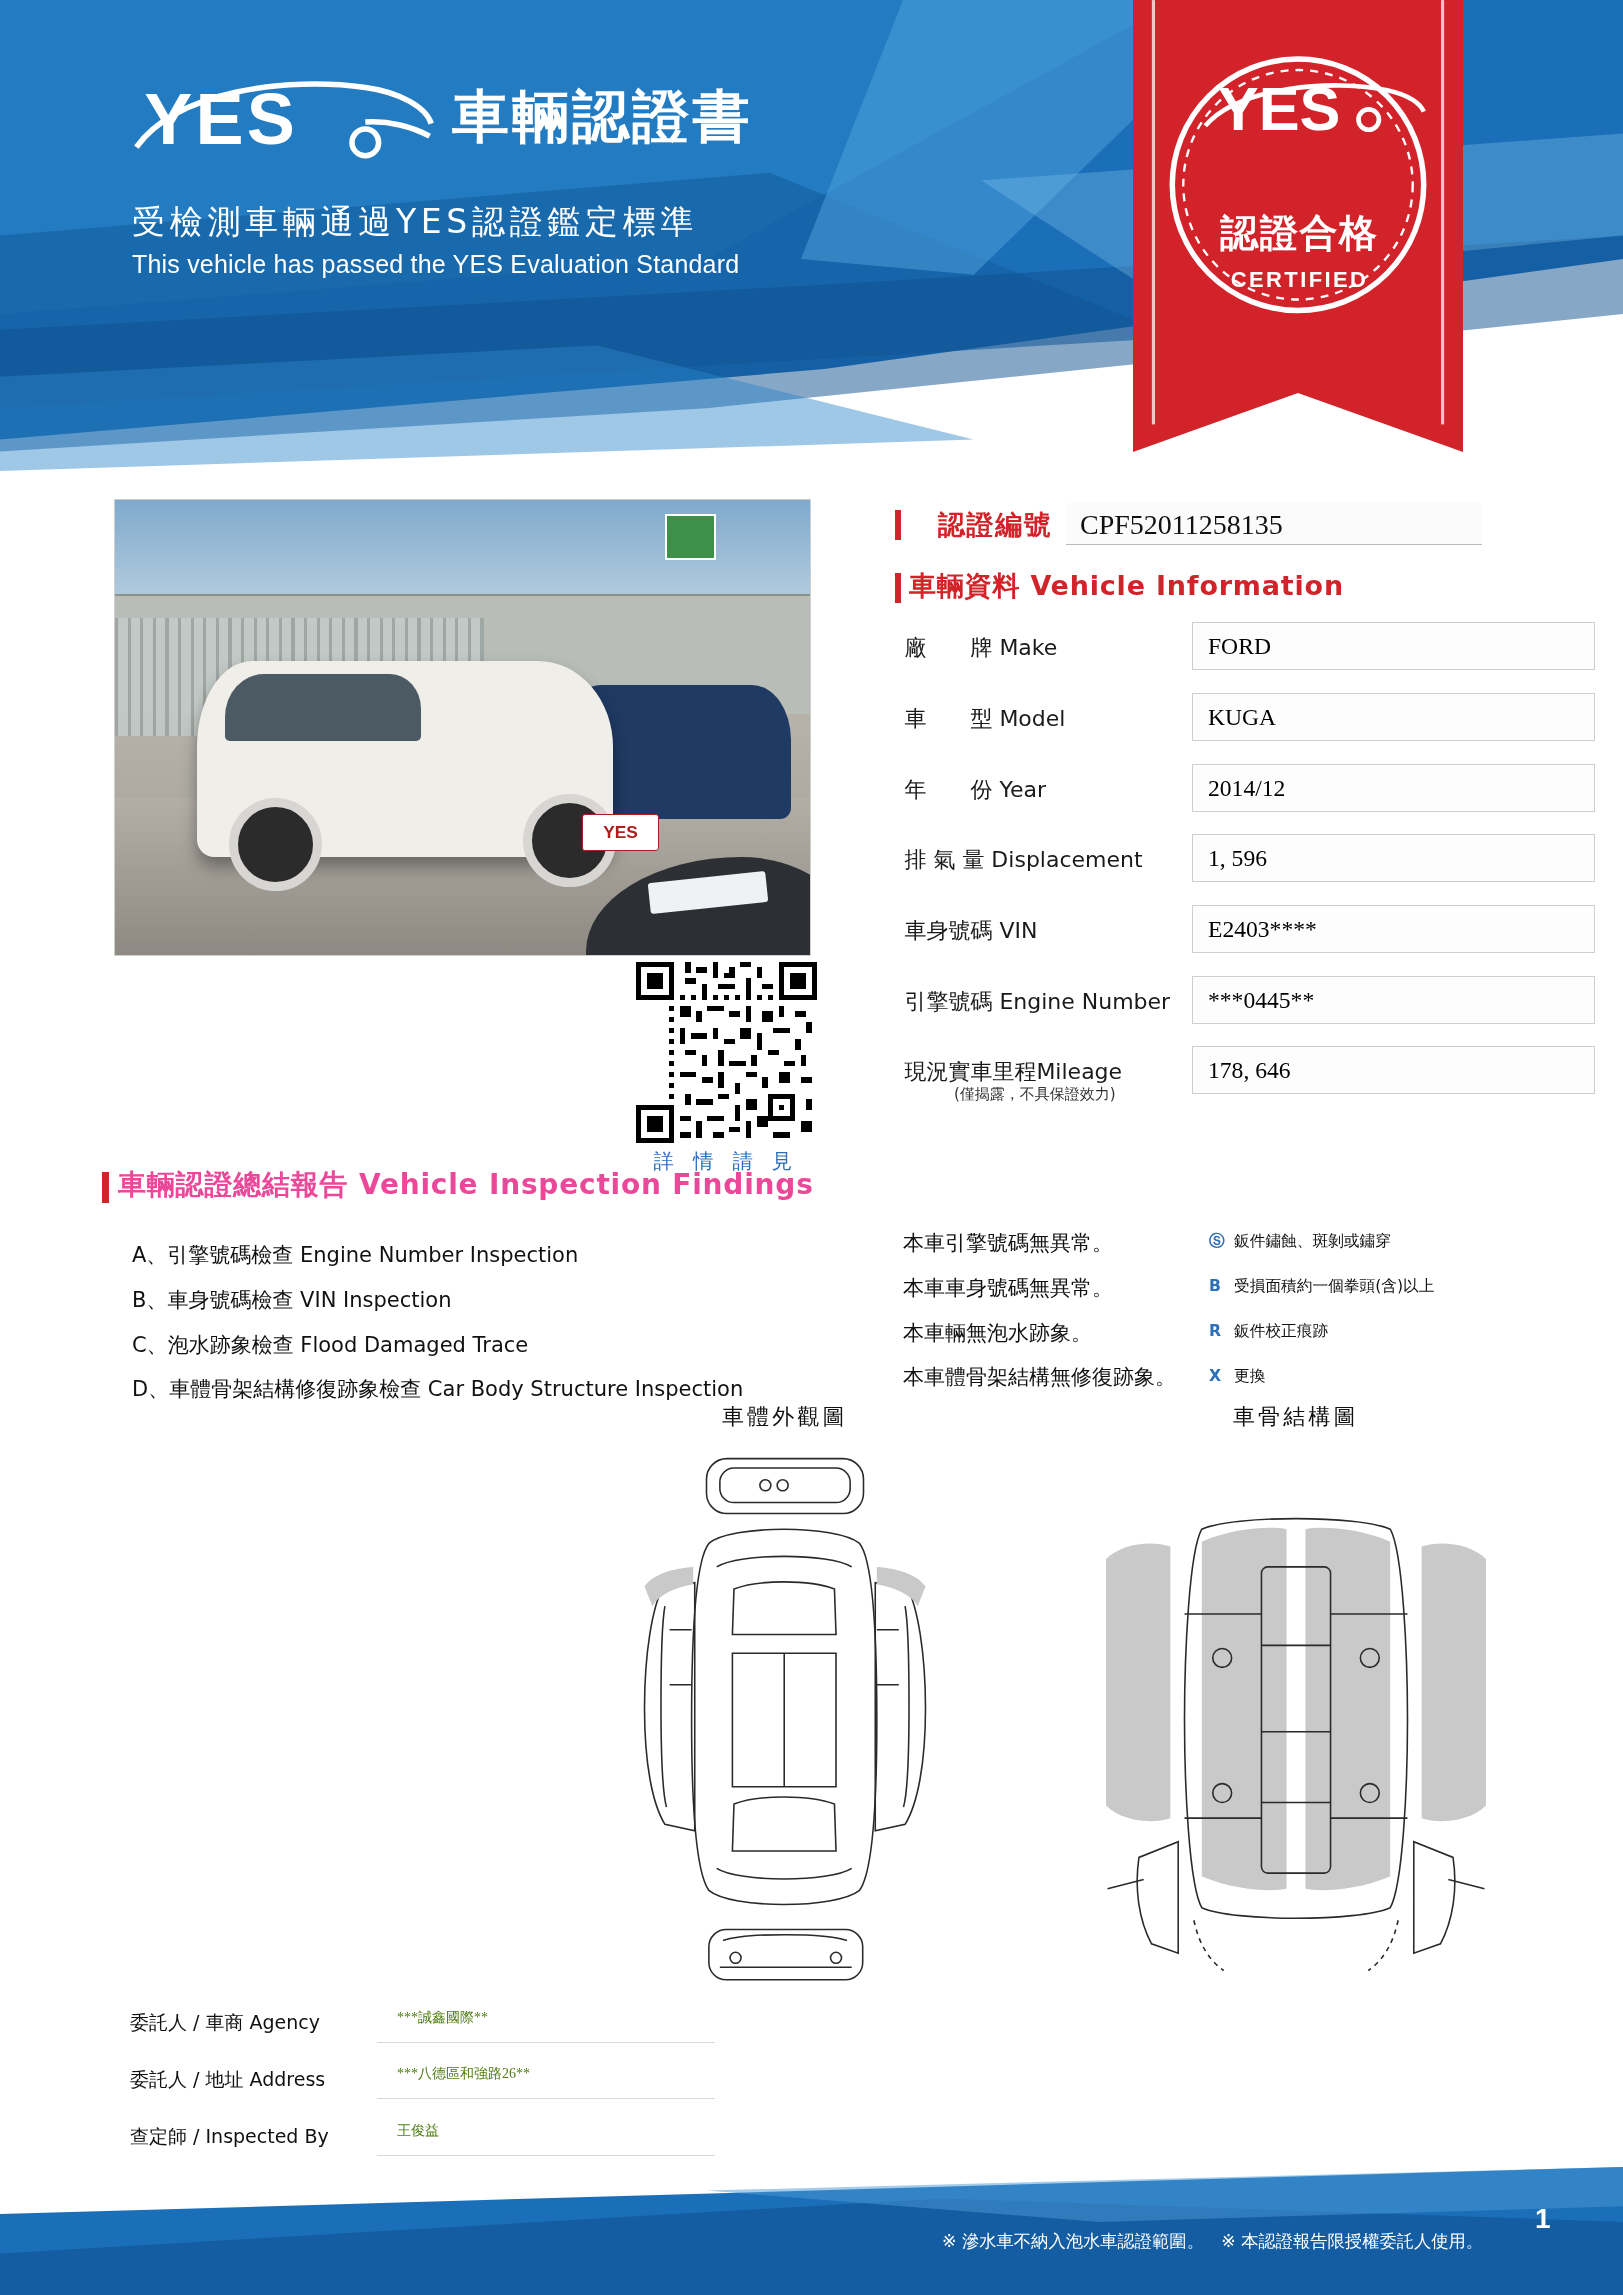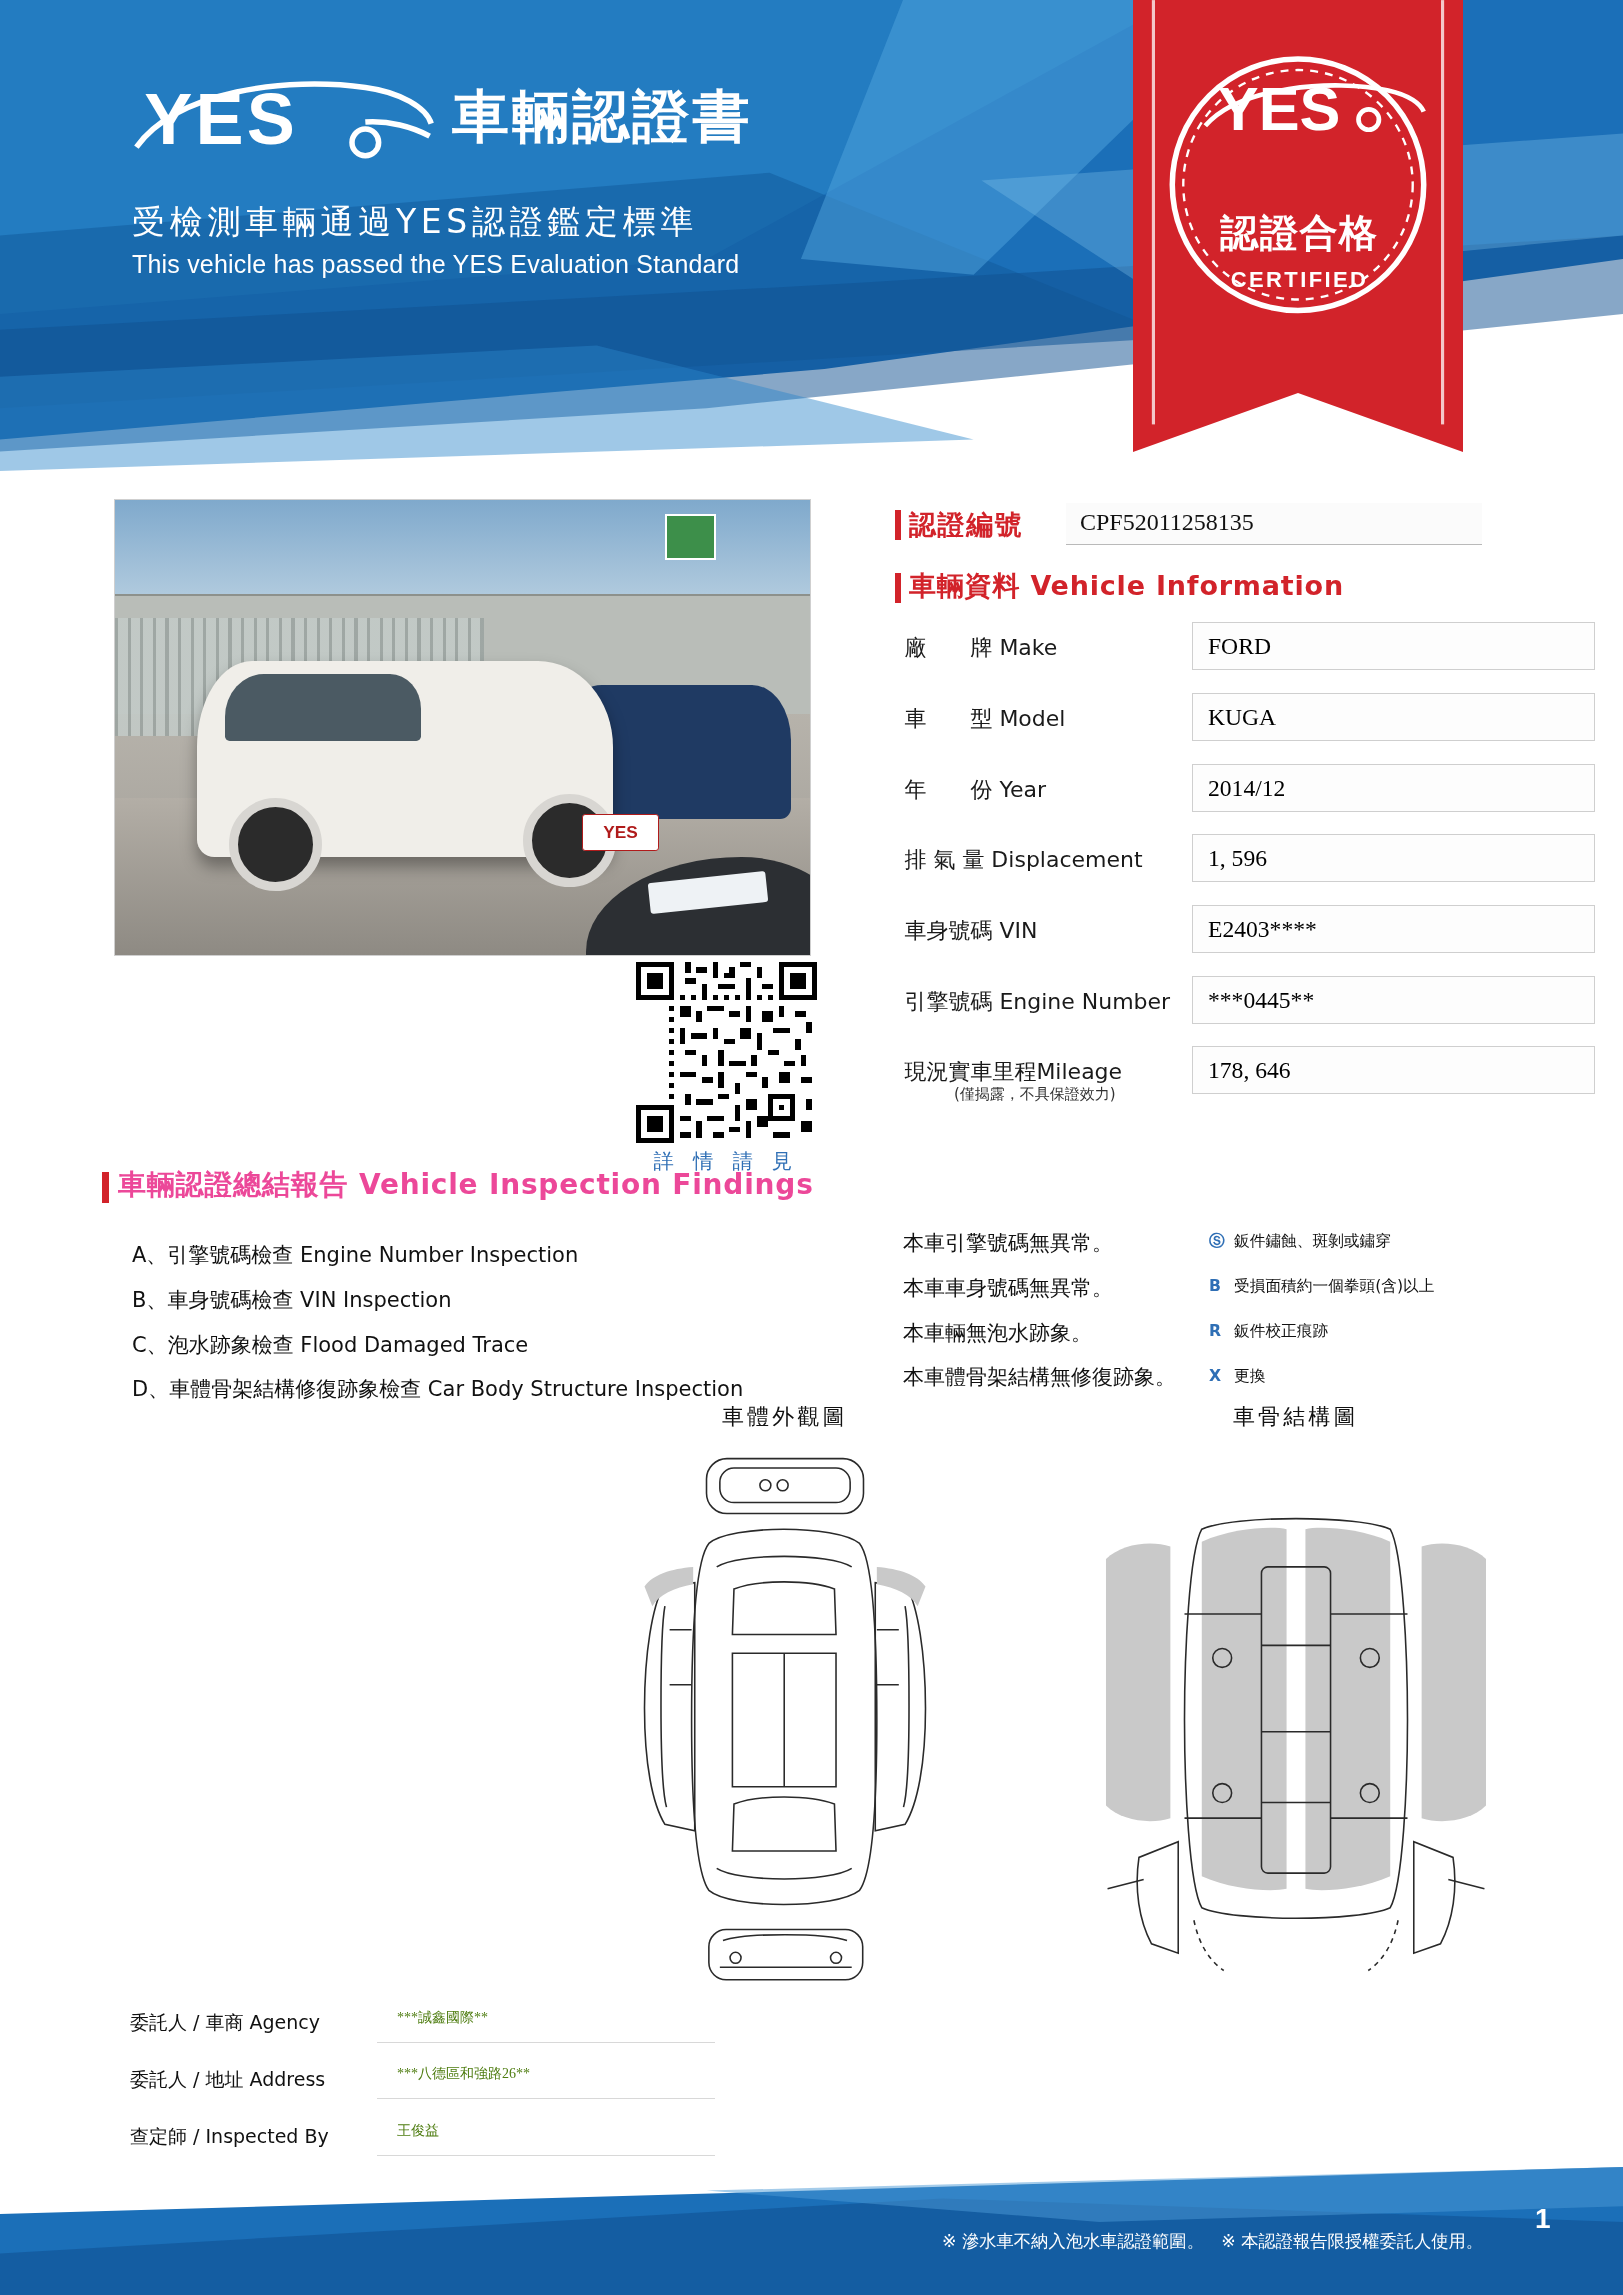--- a/index.html
+++ b/index.html
@@ -154,31 +154,31 @@
     position:absolute; left:628px; top:1147px; width:196px;
     text-align:center; color:#2f6fb5; font-size:20.4px; letter-spacing:6.3px;
     font-family:"DejaVu Sans", sans-serif;
   }
 
   
   .cert-label-bar {
     position: absolute; left: 895px; top: 510px; width: 6.3px; height: 30px; background:#d2232a;
   }
   .cert-label {
-    position:absolute; left:909px; top:507px;
+    position:absolute; left:938px; top:507px;
     font-size:27px; font-weight:bold; color:#d2232a;
     font-family:"DejaVu Sans", sans-serif; letter-spacing:1.6px;
   }
   .cert-value-box {
     position:absolute; left:1066px; top:503px; width:416px; height:41px;
     border-bottom:0.8px solid #b9b9b9; background:#fbfbfb;
   }
   .cert-value {
     position:absolute; left:1080px; top:509px;
-    font-size:24px; color:#111; font-family:"Liberation Serif", serif;
+    font-size:28px; color:#111; font-family:"Liberation Serif", serif;
   }
 
   .vi-bar { position:absolute; left:895px; top:573px; width:6.3px; height:30px; background:#d2232a; }
   .vi-title {
     position:absolute; left:909px; top:568px;
     font-size:27px; font-weight:bold; color:#d2232a;
     font-family:"DejaVu Sans", sans-serif; letter-spacing:0.8px;
   }
 
   .info-row { position:absolute; left:895px; width:587px; height:61px; }

